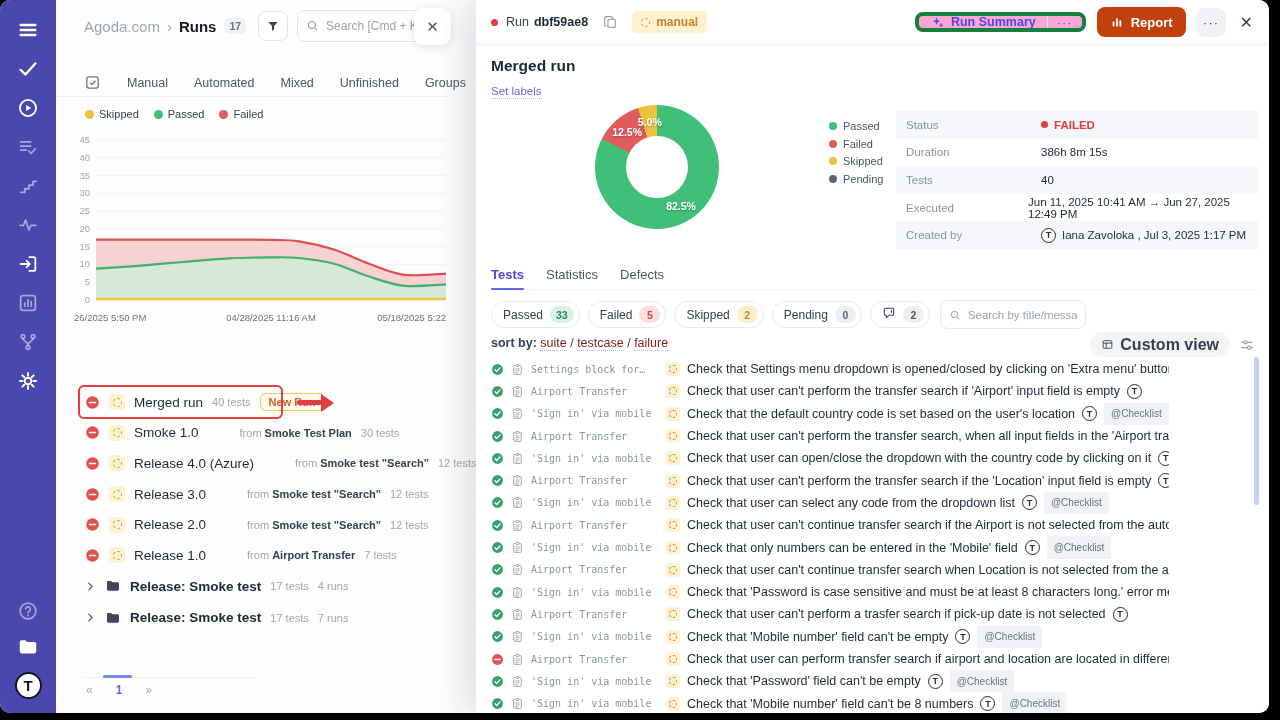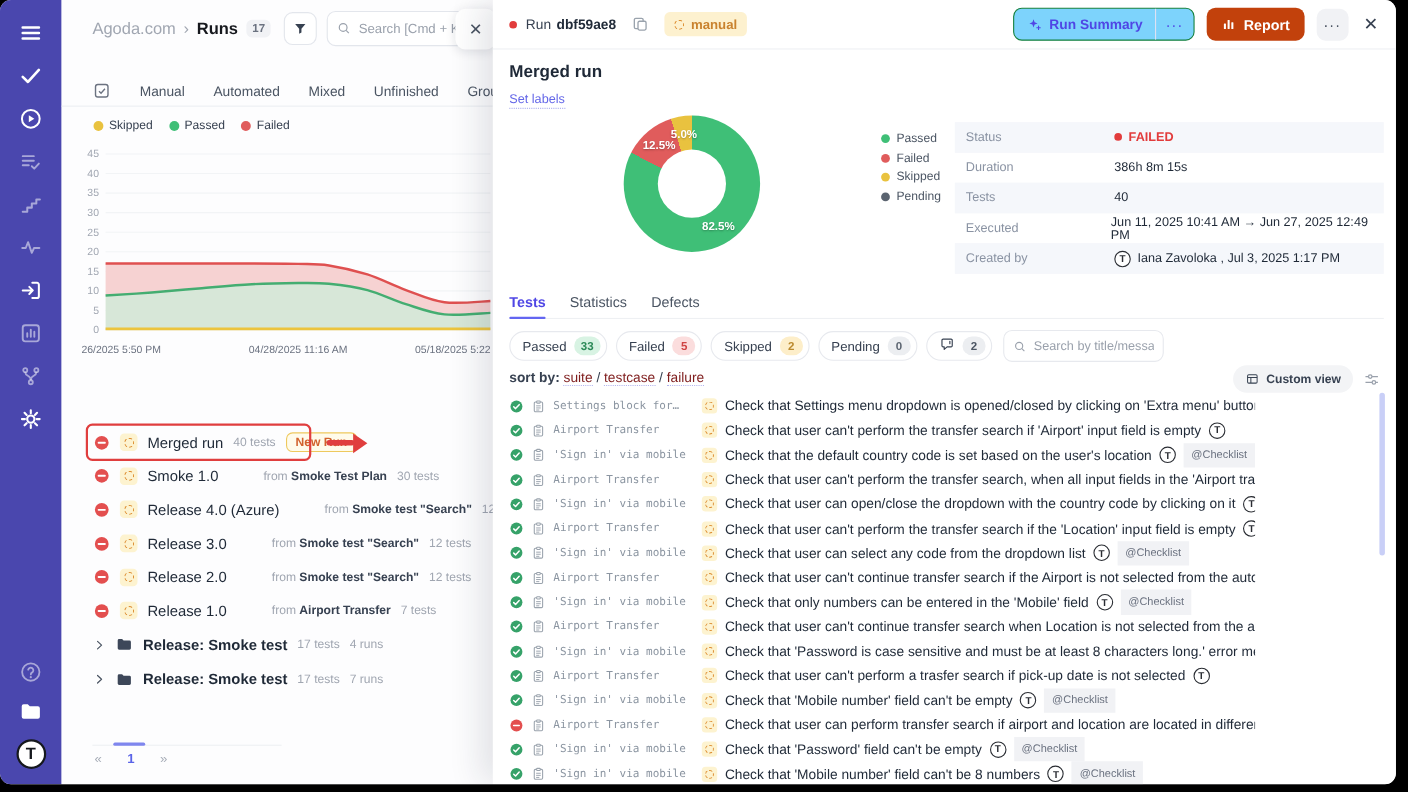--- a/index.html
+++ b/index.html
@@ -63,32 +63,32 @@
 
   .pg-hairline { position:absolute; top:677px; left:28px; width:172px; height:1px; background:#eef0f3; }
   .pg-active-bar { position:absolute; top:675px; left:47px; width:29px; height:3px; background:#7f86ee; border-radius:2px; }
   .lp-pagination { position:absolute; top:683px; left:30px; display:flex; gap:23px; align-items:center; font-size:12px; }
   .pg-nav { color:#a7adb8; cursor:pointer; }
   .pg-page { color:#5b64e8; font-weight:600; cursor:pointer; }
 
   
   .drawer { position:absolute; left:448px; top:0; width:821px; height:100%; }
   .drawer-close-card { position:absolute; left:-34px; top:8px; width:37px; height:37px; background:#fff; border-radius:9px; box-shadow:0 2px 10px rgba(20,25,50,.12); display:flex; align-items:center; justify-content:center; color:#4b5563; font-size:15px; cursor:pointer; }
-  .drawer-inner { position:absolute; inset:0; background:#fff; box-shadow:-12px 0 28px rgba(25,30,60,.12); overflow:hidden; }
+  .drawer-inner { position:absolute; inset:0; background:#fff; box-shadow:-12px 0 28px rgba(25,30,60,.12); overflow:hidden;margin-left:28px; }
 
   .d-top { position:absolute; top:0; left:0; right:0; height:45px; border-bottom:1px solid #eef0f3; display:flex; align-items:center; padding:0 16px 0 15px; }
   .d-run-dot { width:7px; height:7px; border-radius:50%; background:#e23c3c; margin-right:8px; }
   .d-run-label { font-size:12.5px; color:#374151; margin-right:5px; }
   .d-run-id { font-size:12.5px; font-weight:700; color:#1f2937; }
   .copy-btn { margin-left:14px; width:16px; height:16px; color:#9aa3ad; cursor:pointer; }
   .copy-btn svg { width:16px; height:16px; display:block; }
   .manual-chip { margin-left:14px; display:flex; align-items:center; gap:6px; background:#fdf1cf; border-radius:5px; padding:4px 9px; cursor:default; }
   .manual-chip span.txt { font-size:12px; font-weight:700; color:#c9822e; }
   .d-top-right { margin-left:auto; display:flex; align-items:center; gap:11px; }
-  .runsum-btn { display:flex; align-items:stretch; border:1px solid #15803d; border-radius:8px; height:30px; background:#7dd3fc; cursor:pointer; }
+  .runsum-btn { display:flex; align-items:stretch; border:4px solid #15803d; border-radius:8px; height:20px; background:#f9a8d4; cursor:pointer; }
   .runsum-main { display:flex; align-items:center; gap:6px; padding:0 11px; font-size:12.5px; font-weight:600; color:#4f46e5; }
   .runsum-main svg { width:15px; height:15px; }
   .runsum-more { border-left:1px solid #dde1f3; display:flex; align-items:center; padding:0 9px; color:#4f46e5; font-size:13px; letter-spacing:1px; }
   .report-btn { display:flex; align-items:center; gap:7px; height:30px; border-radius:8px; background:#c2410c; color:#fff; font-size:13px; font-weight:600; padding:0 13px; cursor:pointer; }
   .report-btn svg { width:14px; height:14px; }
   .more-btn { width:29px; height:29px; border-radius:8px; background:#f1f2f5; color:#374151; display:flex; align-items:center; justify-content:center; font-size:13px; letter-spacing:1px; cursor:pointer; }
   .d-close { color:#374151; font-size:16px; cursor:pointer; margin-left:3px; }
 
   .d-title { position:absolute; top:57px; left:15px; font-size:15.5px; font-weight:700; color:#1f2937; }
   .d-setlabels { position:absolute; top:85px; left:15px; font-size:11.5px; color:#6467e8; border-bottom:1px dotted #b3b6f0; padding-bottom:1px; cursor:pointer; }
@@ -119,21 +119,21 @@
   .chip .cnt { min-width:21px; height:17px; border-radius:9px; font-size:10.5px; font-weight:700; display:flex; align-items:center; justify-content:center; padding:0 6px; }
   .chip svg { width:14px; height:14px; color:#374151; }
   .d-search-wrap { position:relative; margin-left:2px; }
   .d-search-wrap svg { position:absolute; left:9px; top:8.5px; width:12px; height:12px; color:#9aa1ac; }
   .d-search { width:146px; height:29px; border:1px solid #e7e9ee; border-radius:8px; padding:0 8px 0 27px; font-size:11.5px; color:#374151; font-family:"Liberation Sans",sans-serif; outline:none; background:#fff; }
   .d-search::placeholder { color:#9aa1ac; }
 
   .d-sortrow { position:absolute; top:336px; left:15px; font-size:12.5px; color:#374151; }
   .d-sortrow .lbl { font-weight:600; }
   .sort-link { color:#7f1d1d; border-bottom:1px dotted #b3b6f0; cursor:pointer; }
-  .custom-view { position:absolute; right:39px; top:332px; height:25px; background:#f3f4f6; border-radius:13px; padding:0 11px; font-size:11px; font-weight:600; color:#374151; display:flex; gap:6px; align-items:center; cursor:pointer; }
+  .custom-view { position:absolute; right:39px; top:332px; height:25px; background:#f3f4f6; border-radius:13px; padding:0 11px; font-size:16px; font-weight:600; color:#374151; display:flex; gap:6px; align-items:center; cursor:pointer; }
   .custom-view svg { width:13px; height:13px; color:#374151; }
   .sliders-btn { position:absolute; right:14px; top:337px; width:16px; height:16px; color:#9aa1ac; cursor:pointer; }
   .sliders-btn svg { width:16px; height:16px; display:block; }
 
   .d-tests { position:absolute; top:358px; left:15px; width:678px; }
   .test-row { height:22.3px; display:flex; align-items:center; gap:7px; white-space:nowrap; overflow:hidden; cursor:pointer; }
   .test-row .st { width:13px; height:13px; flex:none; }
   .test-row .st svg { width:13px; height:13px; display:block; }
   .clip-ic { width:13px; height:13px; color:#9aa3ad; flex:none; }
   .clip-ic svg { width:13px; height:13px; display:block; }

